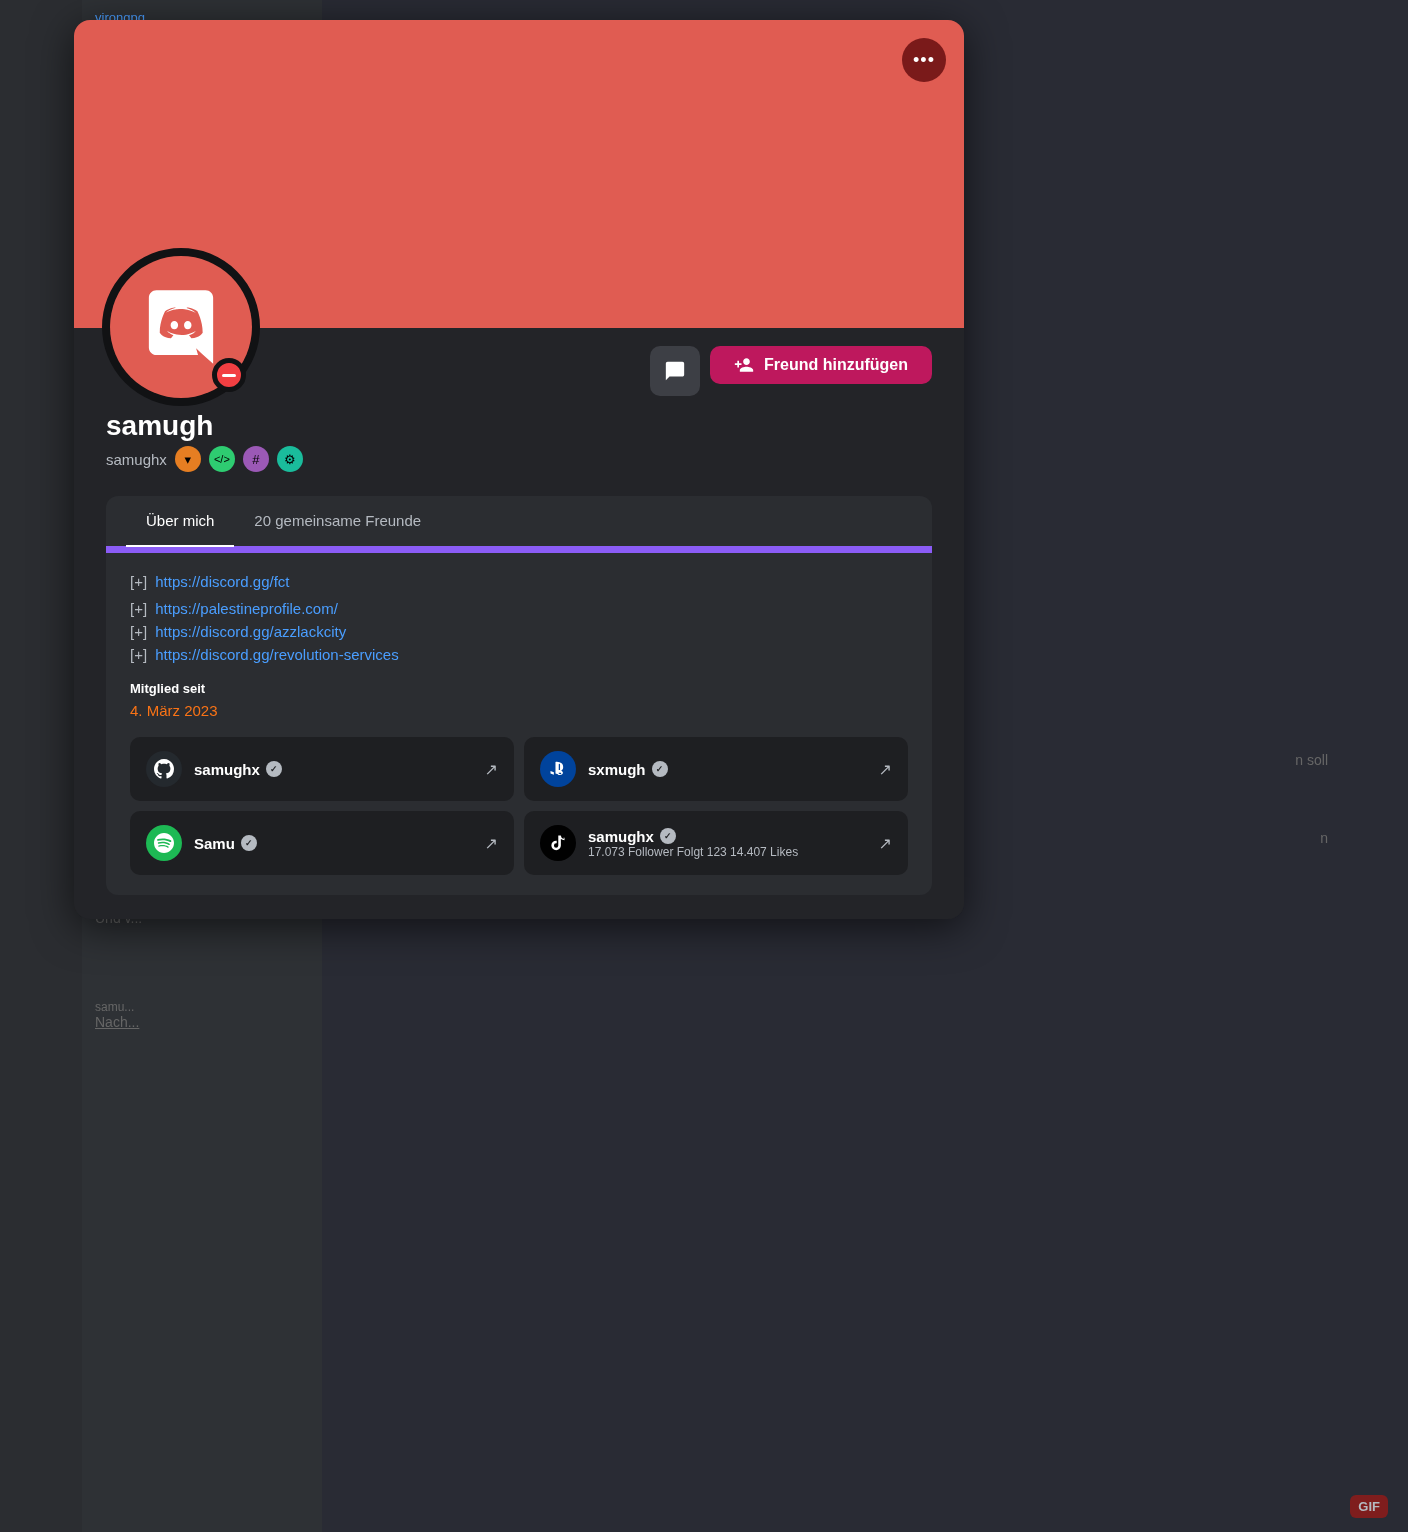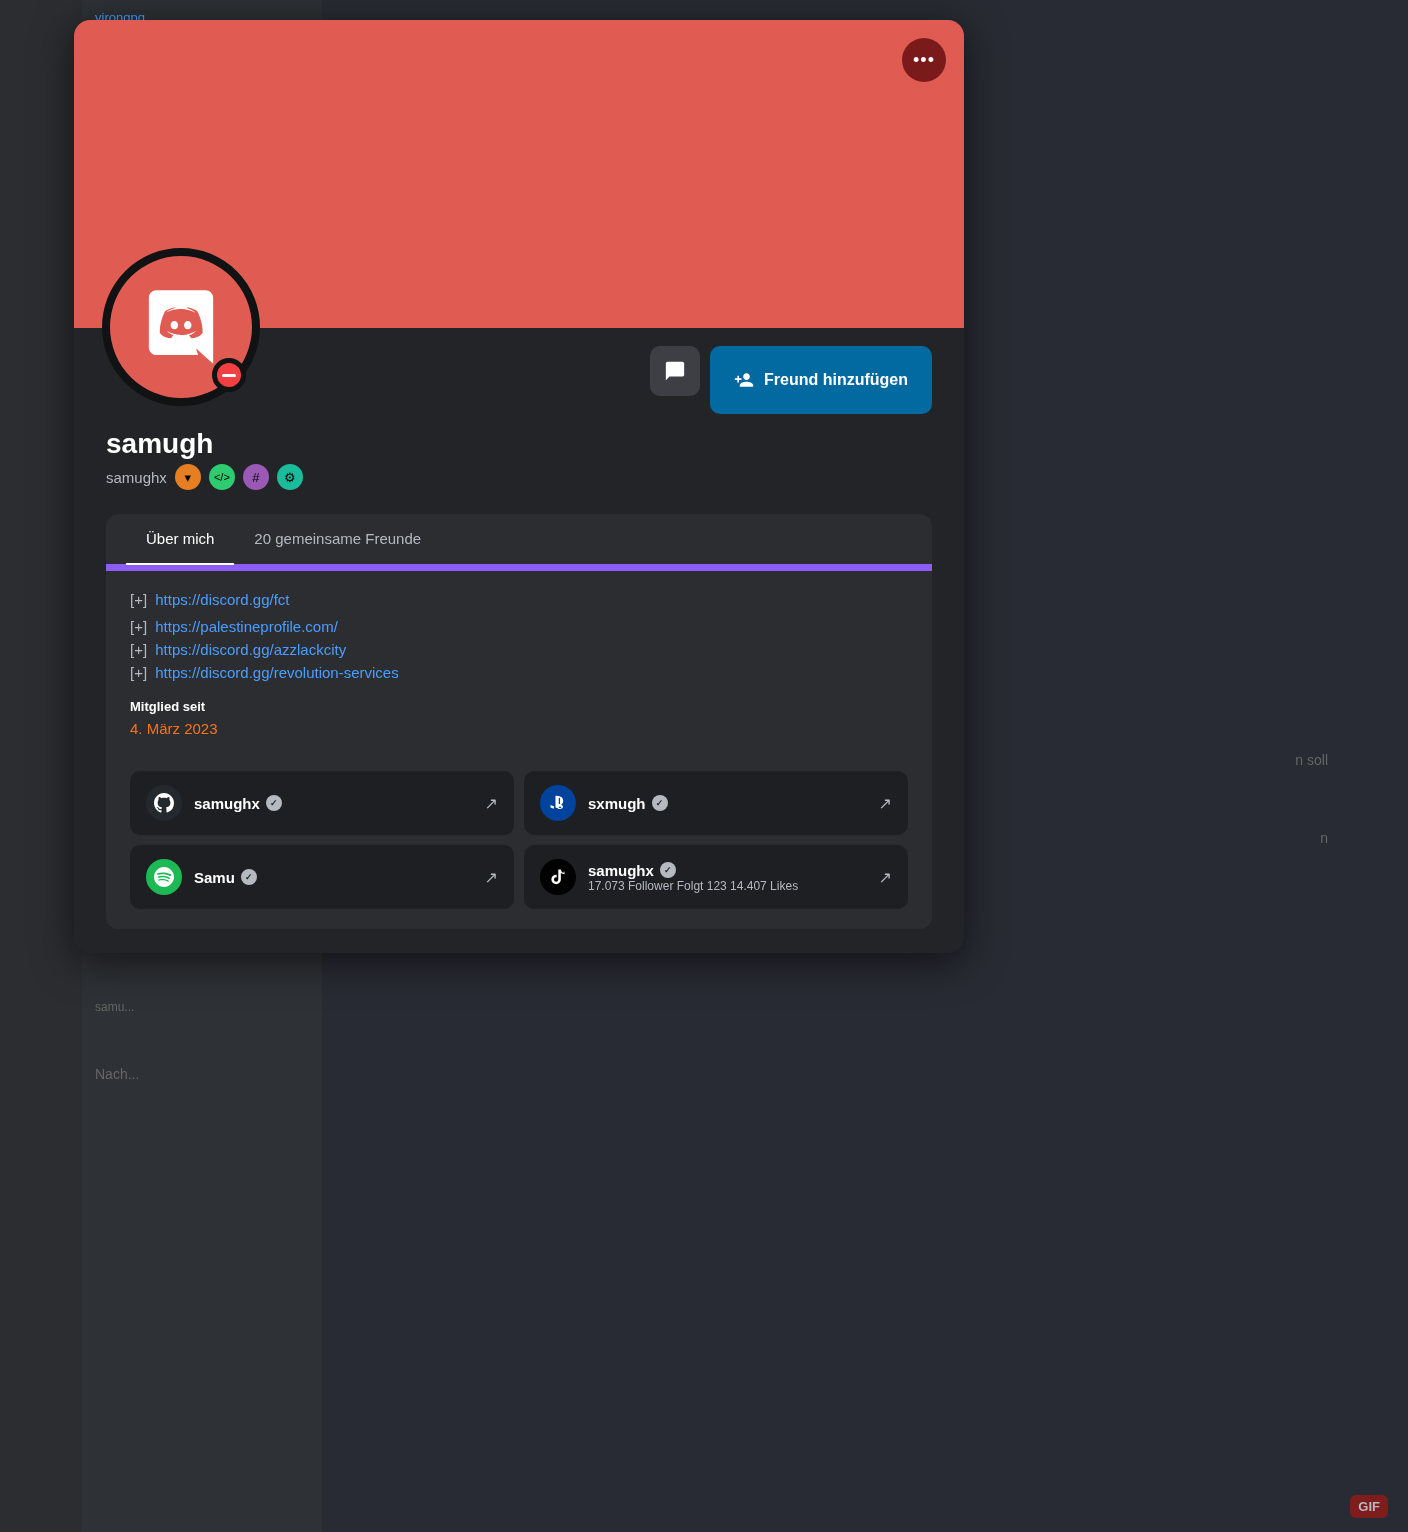--- a/index.html
+++ b/index.html
@@ -165,22 +165,22 @@
       border-radius: 10px;
       cursor: pointer;
       display: flex;
       align-items: center;
       justify-content: center;
       color: white;
     }
 
     .btn-add-friend {
       padding: 0 24px;
-      height: 68px;
-      background: #0369a1;
+      height: 38px;
+      background: #be185d;
       border: none;
       border-radius: 10px;
       cursor: pointer;
       display: flex;
       align-items: center;
       gap: 10px;
       color: white;
       font-size: 16px;
       font-weight: 600;
       white-space: nowrap;
@@ -386,21 +386,21 @@
 <span class="bg-text" style="left:95px;top:80px;">Rot: I...</span>
 <span class="bg-text" style="left:95px;top:120px;">Img...</span>
 <span class="bg-text" style="left:95px;top:150px;color:#4a9eff;">Un...</span>
 <span class="bg-text" style="left:95px;top:760px;color:#4a9eff;font-size:12px;">@sar...</span>
 <span class="bg-text" style="left:95px;top:790px;">Team...</span>
 <span class="bg-text" style="left:95px;top:820px;">Im N...</span>
 <span class="bg-text" style="left:95px;top:850px;">weil s...</span>
 <span class="bg-text" style="left:95px;top:880px;">aufga...</span>
 <span class="bg-text" style="left:95px;top:910px;">Und v...</span>
 <span class="bg-text" style="left:95px;top:1000px;font-size:12px;">samu...</span>
-<span class="bg-text" style="left:95px;top:1066px;">Nach...</span>
+<span class="bg-text" style="left:95px;top:1014px;text-decoration:underline;">Nach...</span>
 
 <div style="position:absolute;left:86px;top:195px;background:#2b3a5c;padding:4px 6px;font-size:10px;color:#5a7aad;">ZON<br>ZON<br>ZON</div>
 
 <span class="bg-text" style="right:80px;top:752px;">n soll</span>
 <span class="bg-text" style="right:80px;top:830px;">n</span>
 
 <div style="position:absolute;bottom:14px;right:20px;background:#7f1d1d;border-radius:6px;padding:4px 8px;color:#b5bac1;font-size:13px;font-weight:700;">GIF</div>
 
 <div class="profile-card">
 
@@ -477,21 +477,21 @@
               <span>[+]&nbsp;</span>
               <a class="bio-link" href="#">https://discord.gg/azzlackcity</a>
             </div>
             <div class="bio-line">
               <span>[+]&nbsp;</span>
               <a class="bio-link" href="#">https://discord.gg/revolution-services</a>
             </div>
           </div>
         </div>
 
-        <div style="margin-bottom:34px;">
+        <div style="margin-bottom:18px;">
           <div class="section-label">Mitglied seit</div>
           <div class="section-value">4. März 2023</div>
         </div>
 
         <div>
           <div class="connections-grid">
 
             <div class="connection-card">
               <div class="connection-left">
                 <div class="connection-icon conn-github">

